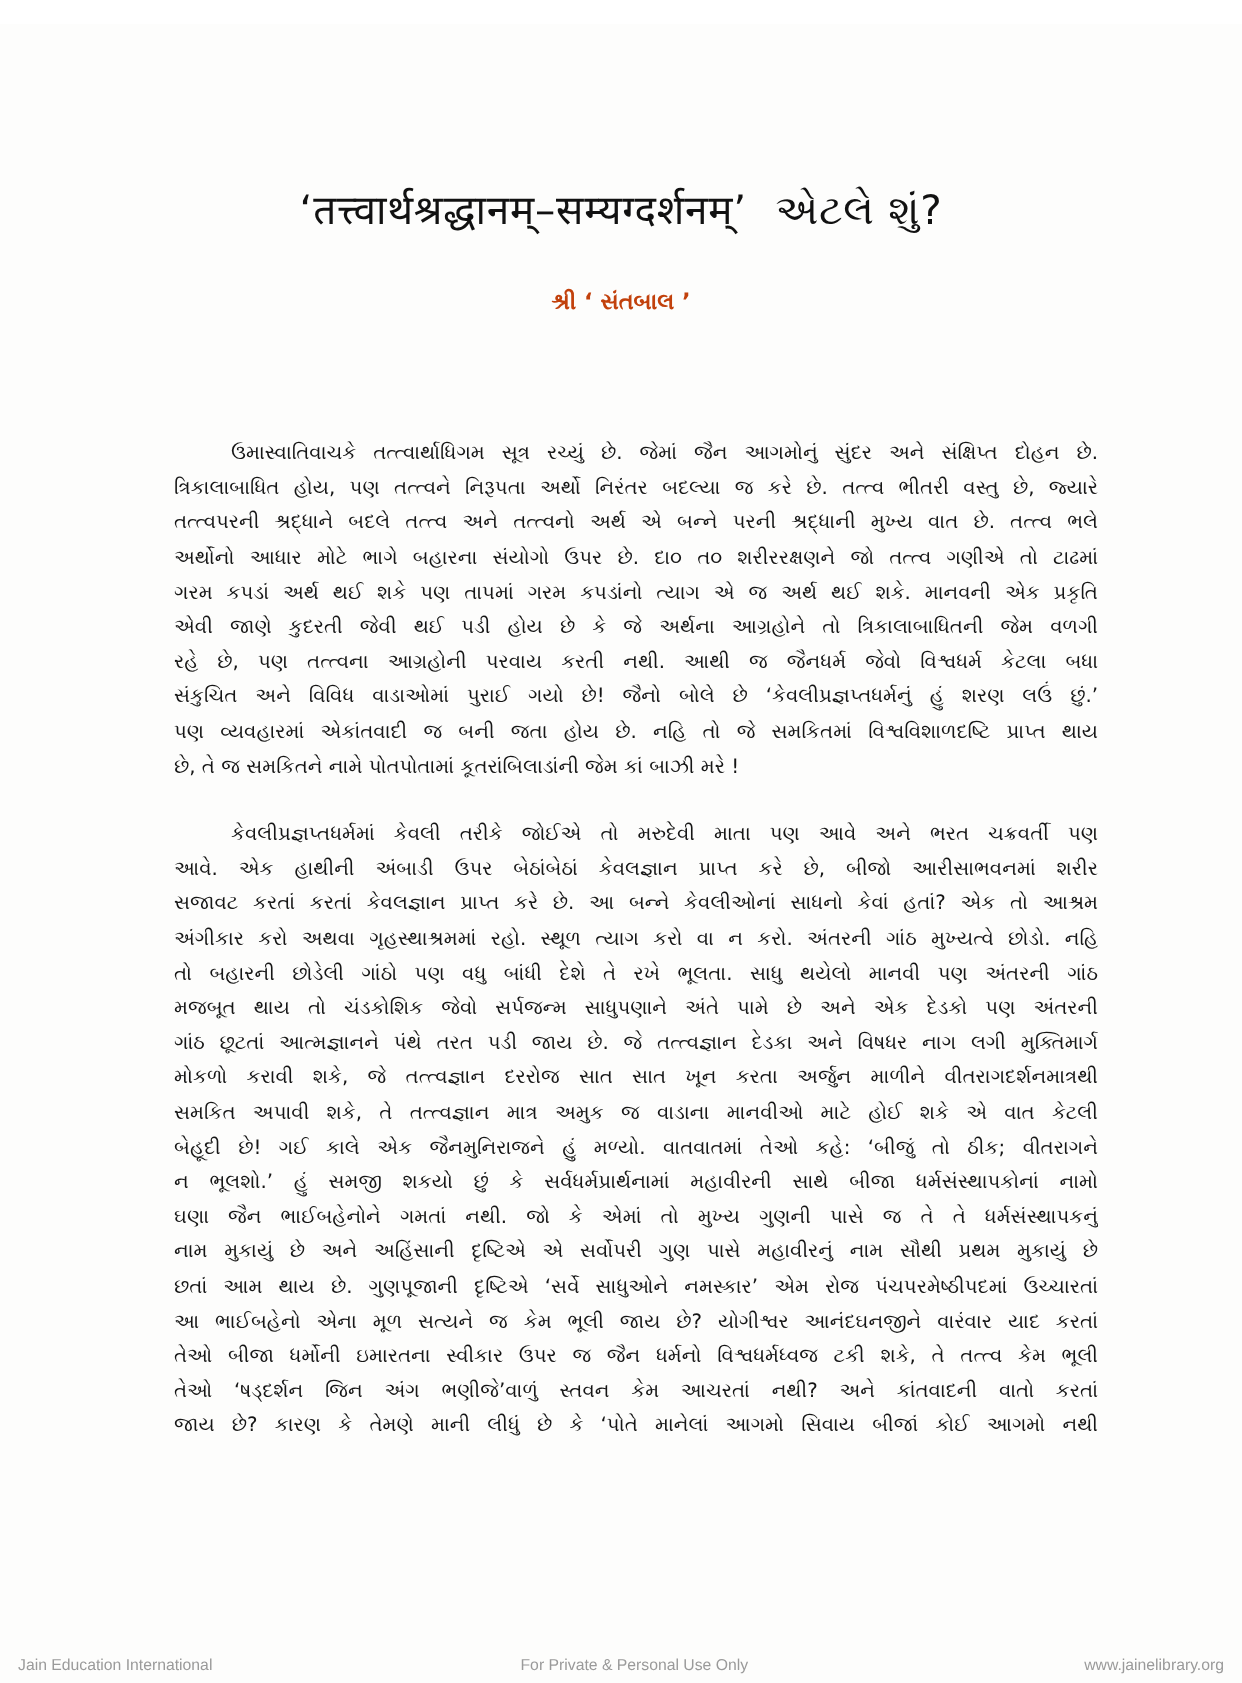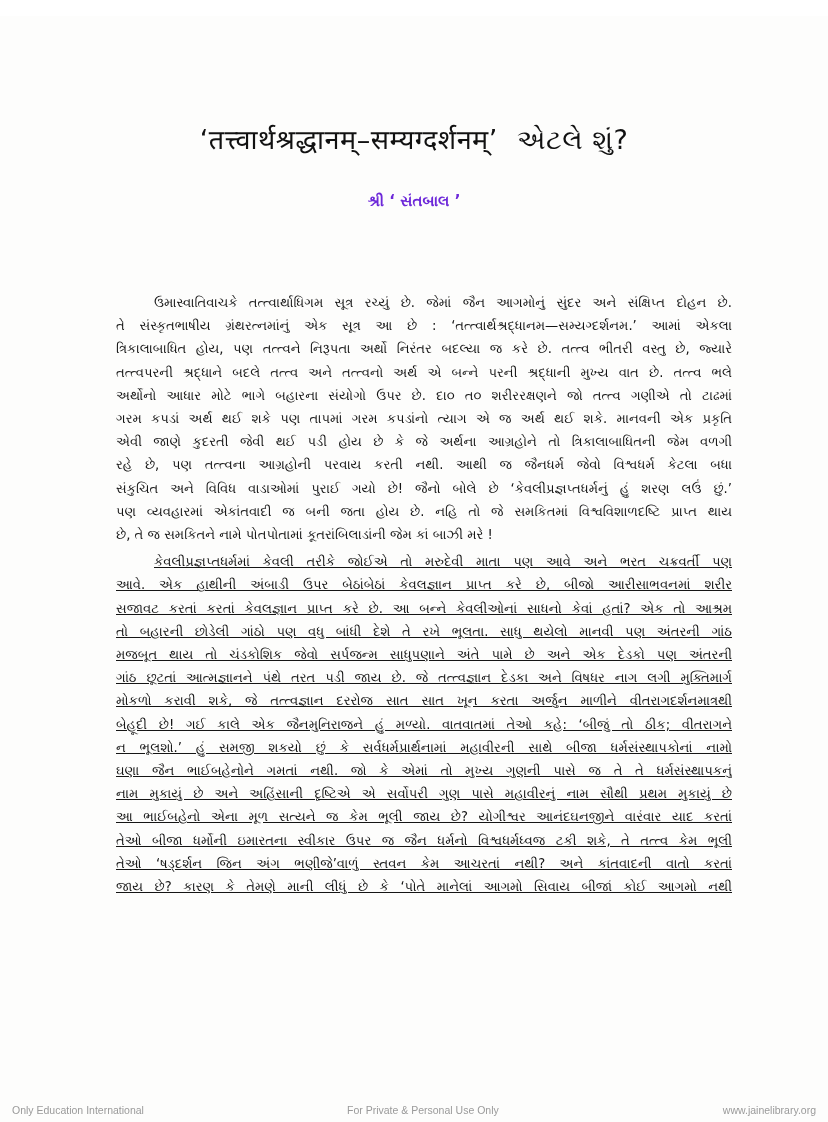--- a/index.html
+++ b/index.html
@@ -37,21 +37,21 @@
     .title .guj { font-family: "DejaVu Sans", sans-serif; margin-left: 10px; }
     .author {
       position: absolute;
       left: 0;
       top: 176px;
       width: 828px;
       text-align: center;
       font-size: 15px;
       font-weight: bold;
       font-family: "DejaVu Sans", sans-serif;
-      color: #6d28d9;
+      color: #c2410c;
     }
     .body-text {
       position: absolute;
       left: 116px;
       top: 236px;
       width: 616px;
       font-family: "DejaVu Sans", sans-serif;
       font-size: 13.2px;
       line-height: 23.2px;
       color: #151515;
@@ -63,21 +63,21 @@
     }
     .para .line {
       display: block;
       white-space: nowrap;
       overflow: hidden;
       text-align: justify;
       text-align-last: justify;
     }
     .para .line.last { text-align-last: left; }
     .para .line.indent { padding-left: 38px; }
-    .para + .para { margin-top: 4px; text-decoration: underline; }
+    .para + .para { margin-top: 22px; }
     .footer {
       position: absolute;
       left: 0;
       top: 1088px;
       width: 828px;
       height: 20px;
       font-family: "Liberation Sans", sans-serif;
       font-size: 10.5px;
       color: #9a9a9a;
     }
@@ -93,49 +93,51 @@
   <h1 class="title">
     <span class="dev">‘तत्त्वार्थश्रद्धानम्–सम्यग्दर्शनम्’</span>
     <span class="guj">એટલે શું?</span>
   </h1>
 
   <div class="author">શ્રી ‘ સંતબાલ ’</div>
 
   <div class="body-text">
     <p class="para">
       <span class="line indent">ઉમાસ્વાતિવાચકે તત્ત્વાર્થાધિગમ સૂત્ર રચ્યું છે. જેમાં જૈન આગમોનું સુંદર અને સંક્ષિપ્ત દોહન છે.</span>
-      <span class="line">તે સંસ્કૃતભાષીય ગ્રંથરત્નમાંનું એક સૂત્ર આ છે : ‘તત્ત્વાર્થશ્રદ્ધાનમ—સમ્યગ્દર્શનમ.’ આમાં એકલા</span>
       <span class="line">ત્રિકાલાબાધિત હોય, પણ તત્ત્વને નિરૂપતા અર્થો નિરંતર બદલ્યા જ કરે છે. તત્ત્વ ભીતરી વસ્તુ છે, જ્યારે</span>
       <span class="line">તત્ત્વપરની શ્રદ્ધાને બદલે તત્ત્વ અને તત્ત્વનો અર્થ એ બન્ને પરની શ્રદ્ધાની મુખ્ય વાત છે. તત્ત્વ ભલે</span>
       <span class="line">અર્થોનો આધાર મોટે ભાગે બહારના સંયોગો ઉપર છે. દા૦ ત૦ શરીરરક્ષણને જો તત્ત્વ ગણીએ તો ટાઢમાં</span>
       <span class="line">ગરમ કપડાં અર્થ થઈ શકે પણ તાપમાં ગરમ કપડાંનો ત્યાગ એ જ અર્થ થઈ શકે. માનવની એક પ્રકૃતિ</span>
       <span class="line">એવી જાણે કુદરતી જેવી થઈ પડી હોય છે કે જે અર્થના આગ્રહોને તો ત્રિકાલાબાધિતની જેમ વળગી</span>
       <span class="line">રહે છે, પણ તત્ત્વના આગ્રહોની પરવાય કરતી નથી. આથી જ જૈનધર્મ જેવો વિશ્વધર્મ કેટલા બધા</span>
       <span class="line">સંકુચિત અને વિવિધ વાડાઓમાં પુરાઈ ગયો છે! જૈનો બોલે છે ‘કેવલીપ્રજ્ઞપ્તધર્મનું હું શરણ લઉં છું.’</span>
       <span class="line">પણ વ્યવહારમાં એકાંતવાદી જ બની જતા હોય છે. નહિ તો જે સમકિતમાં વિશ્વવિશાળદષ્ટિ પ્રાપ્ત થાય</span>
       <span class="line last">છે, તે જ સમકિતને નામે પોતપોતામાં કૂતરાંબિલાડાંની જેમ કાં બાઝી મરે !</span>
     </p>
     <p class="para">
       <span class="line indent">કેવલીપ્રજ્ઞપ્તધર્મમાં કેવલી તરીકે જોઈએ તો મરુદેવી માતા પણ આવે અને ભરત ચક્રવર્તી પણ</span>
       <span class="line">આવે. એક હાથીની અંબાડી ઉપર બેઠાંબેઠાં કેવલજ્ઞાન પ્રાપ્ત કરે છે, બીજો આરીસાભવનમાં શરીર</span>
       <span class="line">સજાવટ કરતાં કરતાં કેવલજ્ઞાન પ્રાપ્ત કરે છે. આ બન્ને કેવલીઓનાં સાધનો કેવાં હતાં? એક તો આશ્રમ</span>
+      <span class="line">અંગીકાર કરો અથવા ગૃહસ્થાશ્રમમાં રહો. સ્થૂળ ત્યાગ કરો વા ન કરો. અંતરની ગાંઠ મુખ્યત્વે છોડો. નહિ</span>
       <span class="line">તો બહારની છોડેલી ગાંઠો પણ વધુ બાંધી દેશે તે રખે ભૂલતા. સાધુ થયેલો માનવી પણ અંતરની ગાંઠ</span>
       <span class="line">મજબૂત થાય તો ચંડકોશિક જેવો સર્પજન્મ સાધુપણાને અંતે પામે છે અને એક દેડકો પણ અંતરની</span>
       <span class="line">ગાંઠ છૂટતાં આત્મજ્ઞાનને પંથે તરત પડી જાય છે. જે તત્ત્વજ્ઞાન દેડકા અને વિષધર નાગ લગી મુક્તિમાર્ગ</span>
       <span class="line">મોકળો કરાવી શકે, જે તત્ત્વજ્ઞાન દરરોજ સાત સાત ખૂન કરતા અર્જુન માળીને વીતરાગદર્શનમાત્રથી</span>
+      <span class="line">સમકિત અપાવી શકે, તે તત્ત્વજ્ઞાન માત્ર અમુક જ વાડાના માનવીઓ માટે હોઈ શકે એ વાત કેટલી</span>
       <span class="line">બેહૂદી છે! ગઈ કાલે એક જૈનમુનિરાજને હું મળ્યો. વાતવાતમાં તેઓ કહે: ‘બીજું તો ઠીક; વીતરાગને</span>
       <span class="line">ન ભૂલશો.’ હું સમજી શકયો છું કે સર્વધર્મપ્રાર્થનામાં મહાવીરની સાથે બીજા ધર્મસંસ્થાપકોનાં નામો</span>
       <span class="line">ઘણા જૈન ભાઈબહેનોને ગમતાં નથી. જો કે એમાં તો મુખ્ય ગુણની પાસે જ તે તે ધર્મસંસ્થાપકનું</span>
       <span class="line">નામ મુકાયું છે અને અહિંસાની દૃષ્ટિએ એ સર્વોપરી ગુણ પાસે મહાવીરનું નામ સૌથી પ્રથમ મુકાયું છે</span>
+      <span class="line">છતાં આમ થાય છે. ગુણપૂજાની દૃષ્ટિએ ‘સર્વે સાધુઓને નમસ્કાર’ એમ રોજ પંચપરમેષ્ઠીપદમાં ઉચ્ચારતાં</span>
       <span class="line">આ ભાઈબહેનો એના મૂળ સત્યને જ કેમ ભૂલી જાય છે? યોગીશ્વર આનંદઘનજીને વારંવાર યાદ કરતાં</span>
       <span class="line">તેઓ બીજા ધર્મોની ઇમારતના સ્વીકાર ઉપર જ જૈન ધર્મનો વિશ્વધર્મધ્વજ ટકી શકે, તે તત્ત્વ કેમ ભૂલી</span>
       <span class="line">તેઓ ‘ષડ્દર્શન જિન અંગ ભણીજે’વાળું સ્તવન કેમ આચરતાં નથી? અને કાંતવાદની વાતો કરતાં</span>
       <span class="line">જાય છે? કારણ કે તેમણે માની લીધું છે કે ‘પોતે માનેલાં આગમો સિવાય બીજાં કોઈ આગમો નથી</span>
     </p>
   </div>
 
   <div class="footer">
-    <span class="f-left">Only Education International</span>
+    <span class="f-left">Jain Education International</span>
     <span class="f-center">For Private &amp; Personal Use Only</span>
     <span class="f-right">www.jainelibrary.org</span>
   </div>
 
 </div>
 
 </body></html>

